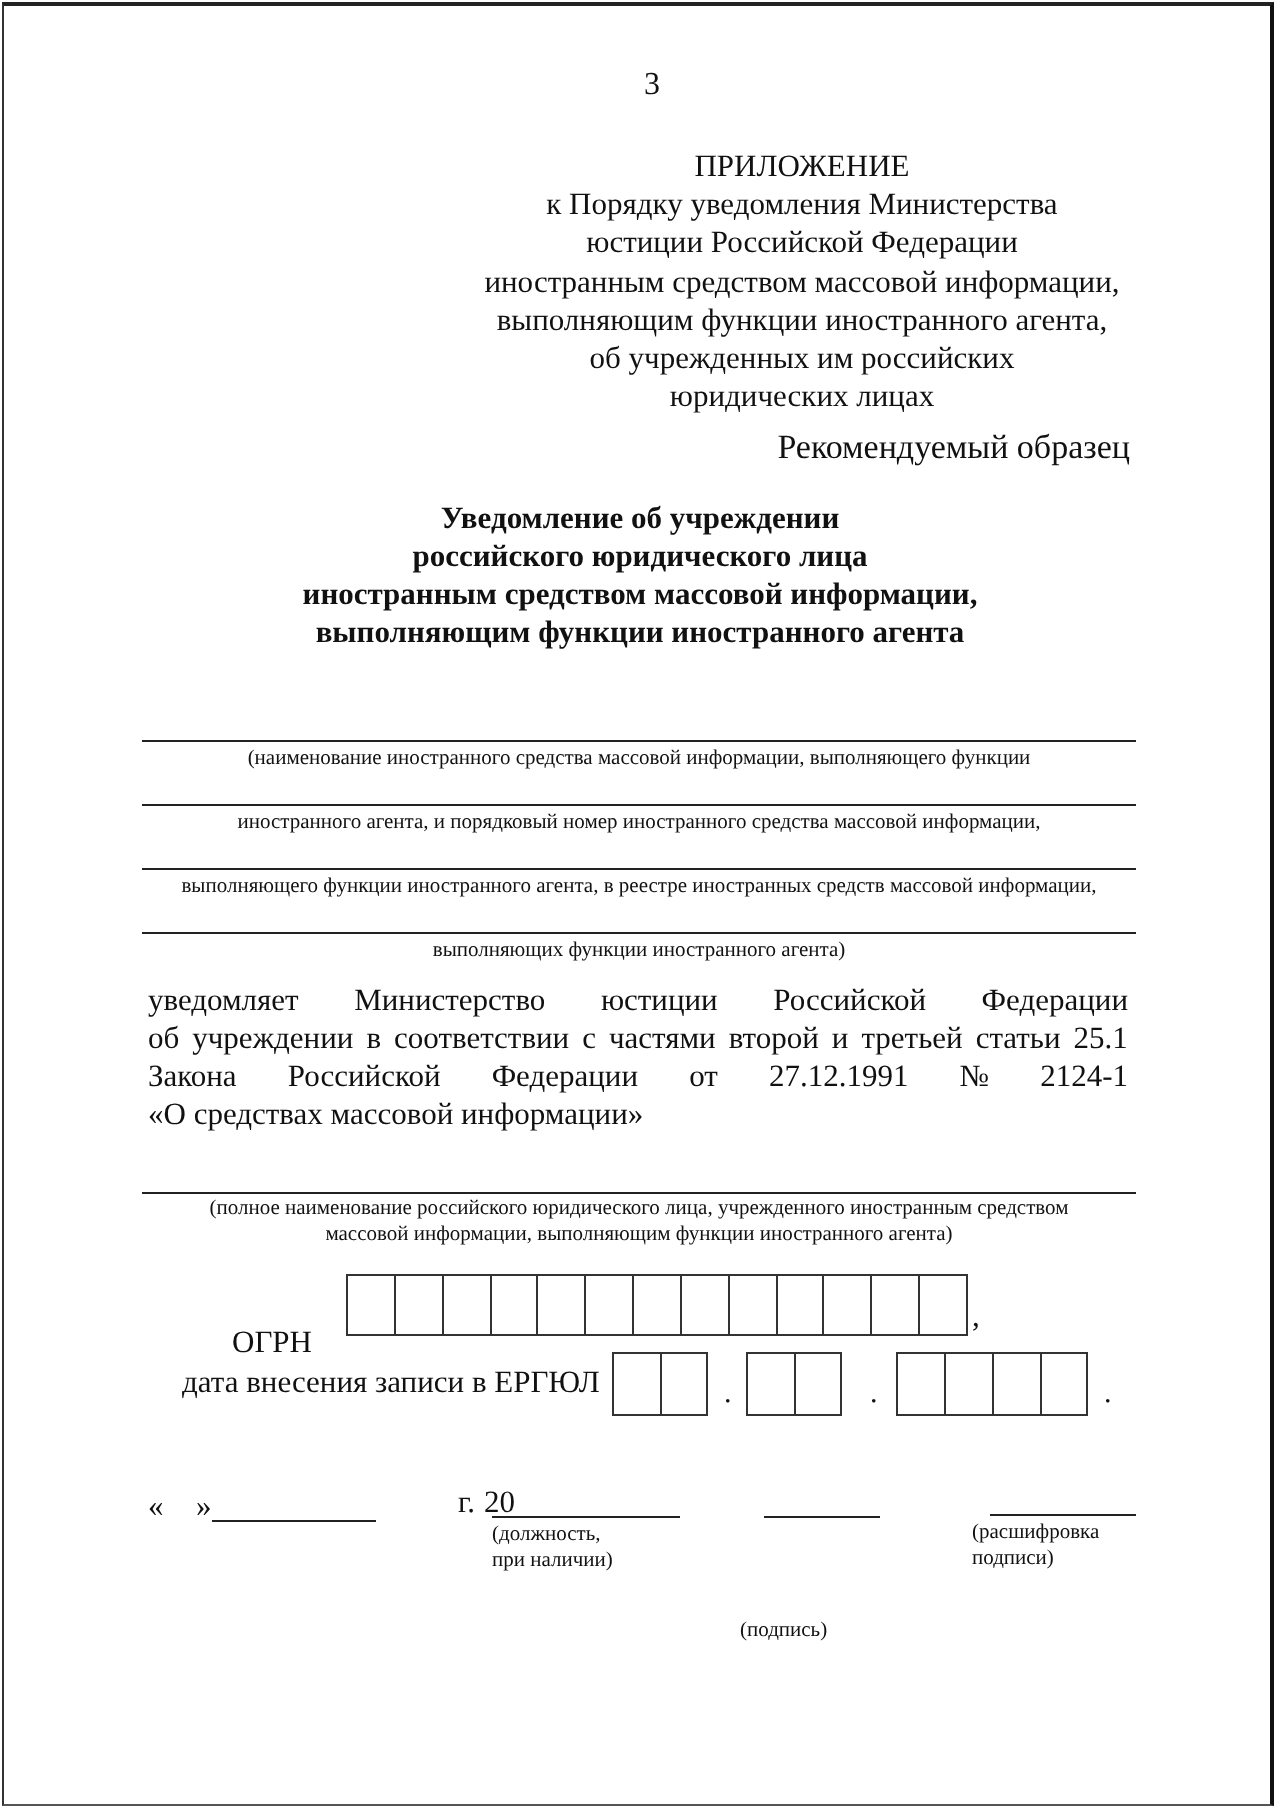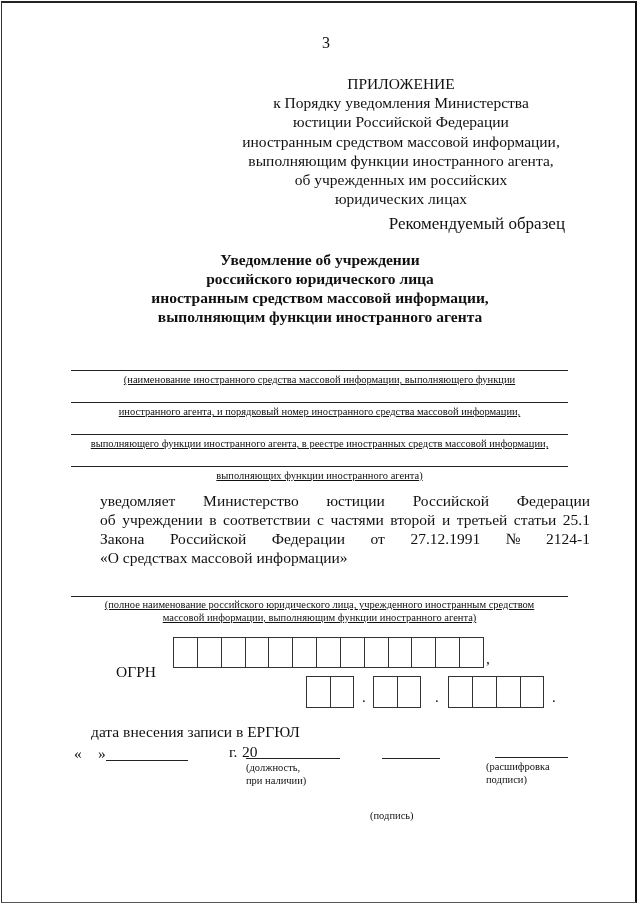--- a/index.html
+++ b/index.html
@@ -6,22 +6,22 @@
   body { width: 640px; height: 905px; position: relative; overflow: hidden;
          font-family: "Liberation Serif", "DejaVu Serif", serif; color: #111; }
   .frame { position: absolute; left: 1px; top: 1px; width: 636px; height: 902px;
            border-top: 2px solid #222; border-right: 2px solid #111; border-left: 1px solid #333; border-bottom: 1px solid #555; box-sizing: border-box; }
   .abs { position: absolute; }
   .page-num { left: 0; width: 640px; top: 34px; text-align: center; font-size: 16px; padding-left: 12px; box-sizing: border-box; }
   .appendix { left: 236px; width: 330px; top: 74px; text-align: center; font-size: 15.5px; line-height: 19.2px; }
   .sample { left: 300px; width: 265px; top: 214px; text-align: right; font-size: 17px; }
   .title { left: 60px; width: 520px; top: 250px; text-align: center; font-size: 15.5px; font-weight: bold; line-height: 19px; }
   .fill-line { left: 71px; width: 497px; height: 0; border-top: 1.3px solid #222; }
-  .caption { left: 71px; width: 497px; text-align: center; font-size: 10.5px; line-height: 13px; text-decoration: underline; }
-  .body-text { left: 74px; width: 490px; top: 491px; font-size: 15.5px; line-height: 19px; margin-left: 26px; }
+  .caption { left: 71px; width: 497px; text-align: center; font-size: 10.5px; line-height: 13px; }
+  .body-text { left: 74px; width: 490px; top: 491px; font-size: 15.5px; line-height: 19px; }
   .body-line { display: flex; justify-content: space-between; white-space: nowrap; }
   .body-line.last { justify-content: flex-start; text-align: center; }
   .label { font-size: 15.5px; white-space: nowrap; }
   .grid { display: flex; border: 1.2px solid #333; box-sizing: border-box; }
   .cell { border-right: 1.2px solid #333; box-sizing: border-box; }
   .cell:last-child { border-right: none; }
   .dot { font-size: 15px; }
   .sig-line { height: 0; border-top: 1.3px solid #222; }
   .sig-caption { font-size: 10.5px; line-height: 13px; }
 </style>
@@ -112,21 +112,21 @@
   <div class="cell" style="width:24px"></div>
   <div class="cell" style="width:24px"></div>
   <div class="cell" style="width:24px"></div>
   <div class="cell" style="width:24px"></div>
   <div class="cell" style="width:24px"></div>
   <div class="cell" style="width:24px"></div>
   <div class="cell" style="width:23px"></div>
 </div>
 <div class="abs label" style="left:486px; top:650px;">,</div>
 
-<div class="abs label" style="left:91px; top:723px;font-family:Liberation Serif, serif;">дата внесения записи в ЕРГЮЛ</div>
+<div class="abs label" style="left:91px; top:683px;font-family:Liberation Serif, serif;">дата внесения записи в ЕРГЮЛ</div>
 <div class="abs grid" style="left:306px; top:676px; width:48px; height:32px;">
   <div class="cell" style="width:24px"></div>
   <div class="cell" style="width:22px"></div>
 </div>
 <div class="abs dot" style="left:362px; top:689px;">.</div>
 <div class="abs grid" style="left:373px; top:676px; width:48px; height:32px;">
   <div class="cell" style="width:24px"></div>
   <div class="cell" style="width:22px"></div>
 </div>
 <div class="abs dot" style="left:435px; top:689px;">.</div>

